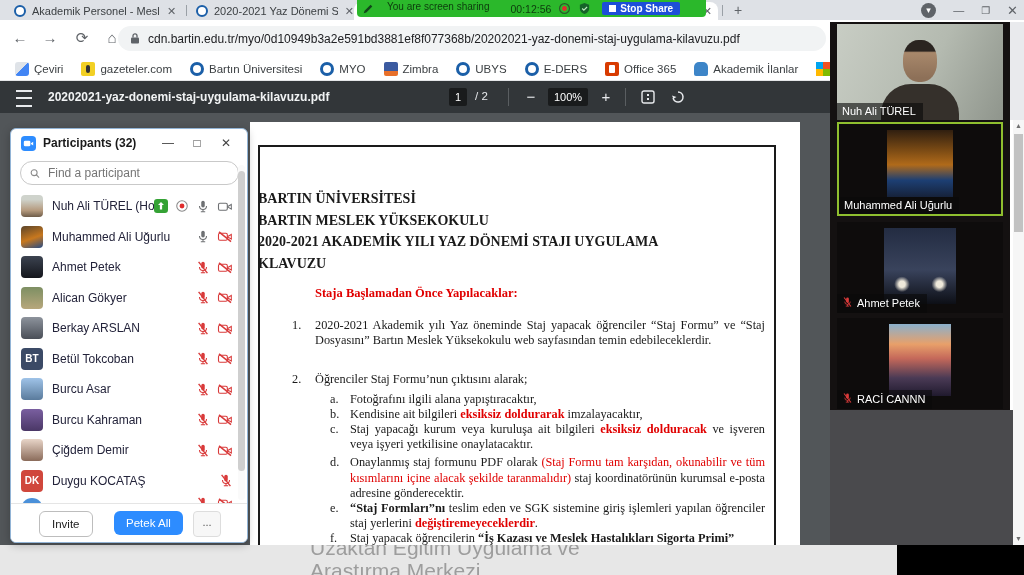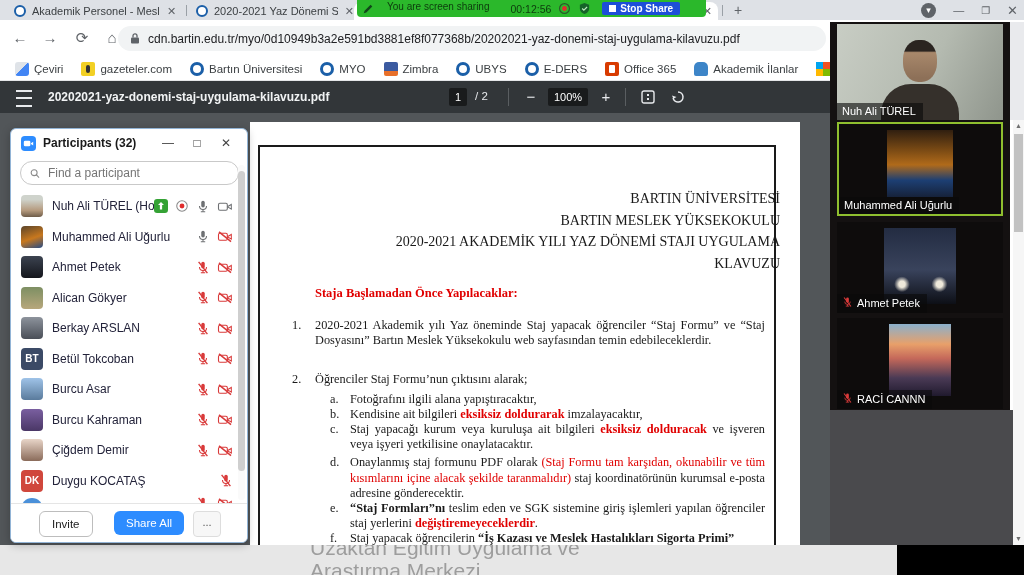--- a/index.html
+++ b/index.html
@@ -74,22 +74,22 @@
   .pdf-txt{position:absolute;top:9px;font-size:11.5px;color:#e8eaed;}
   .pdf-div{position:absolute;top:7px;width:1px;height:18px;background:#5a5e61;}
   .pdf-btn{position:absolute;top:6px;width:18px;height:20px;color:#e8eaed;font-size:15px;
     line-height:20px;text-align:center;}
 
   
   #pdfview{left:0;top:113px;width:832px;height:432px;background:#525659;overflow:hidden;}
   #page{position:absolute;left:250px;top:9px;width:550px;height:423px;background:#fff;overflow:hidden;
     font-family:"Liberation Serif",serif;color:#1a1a1a;}
   #doc-frame{position:absolute;left:8px;top:23px;width:514px;height:600px;border:2px solid #1a1a1a;}
-  #doc-title{position:absolute;top:66px;left:8px;width:522px;text-align:right;
-    font-weight:normal;font-size:14px;line-height:21.5px;}
+  #doc-title{position:absolute;top:66px;left:8px;width:522px;text-align:left;
+    font-weight:bold;font-size:14px;line-height:21.5px;}
   #doc-heading{position:absolute;top:164px;left:32px;font-weight:bold;font-size:12.5px;color:#e00000;margin-left:33px;}
   #doc-list{position:absolute;left:65px;top:196px;width:450px;font-size:12.3px;line-height:15.2px;}
   .doc-item{position:relative;text-align:justify;}
   .doc-item.lv1{margin-left:35px;width:415px;}
   .doc-marker{position:absolute;}
   .lv0>.doc-marker{left:-23px;}
   .lv1>.doc-marker{left:-20px;}
   .sg-b{font-weight:bold;}
   .sg-r{color:#e00000;}
   .sg-rb{color:#e00000;font-weight:bold;}
@@ -599,21 +599,21 @@
               </svg>
             </span>
           </span>
         </div>
       </div>
     <div id="p-scroll">
         <div class="thumb"></div>
       </div>
     <div id="p-footer">
       <span id="invite-btn">Invite</span>
-      <span id="muteall-btn">Share All</span>
+      <span id="muteall-btn">Petek All</span>
       <span id="more-btn">...</span>
     </div>
   </div>
 
   <div class="abs" id="video-panel">
     <div id="vs-black"></div>
     <div id="vs-gray"></div>
     <div id="vs-topstrip"></div>
     <div id="vthumbs" style="position: absolute; left: 0px; top: 0px; width: 180px; height: 388px;">
         <div class="vtile" style="top: 2px; height: 96px;">

